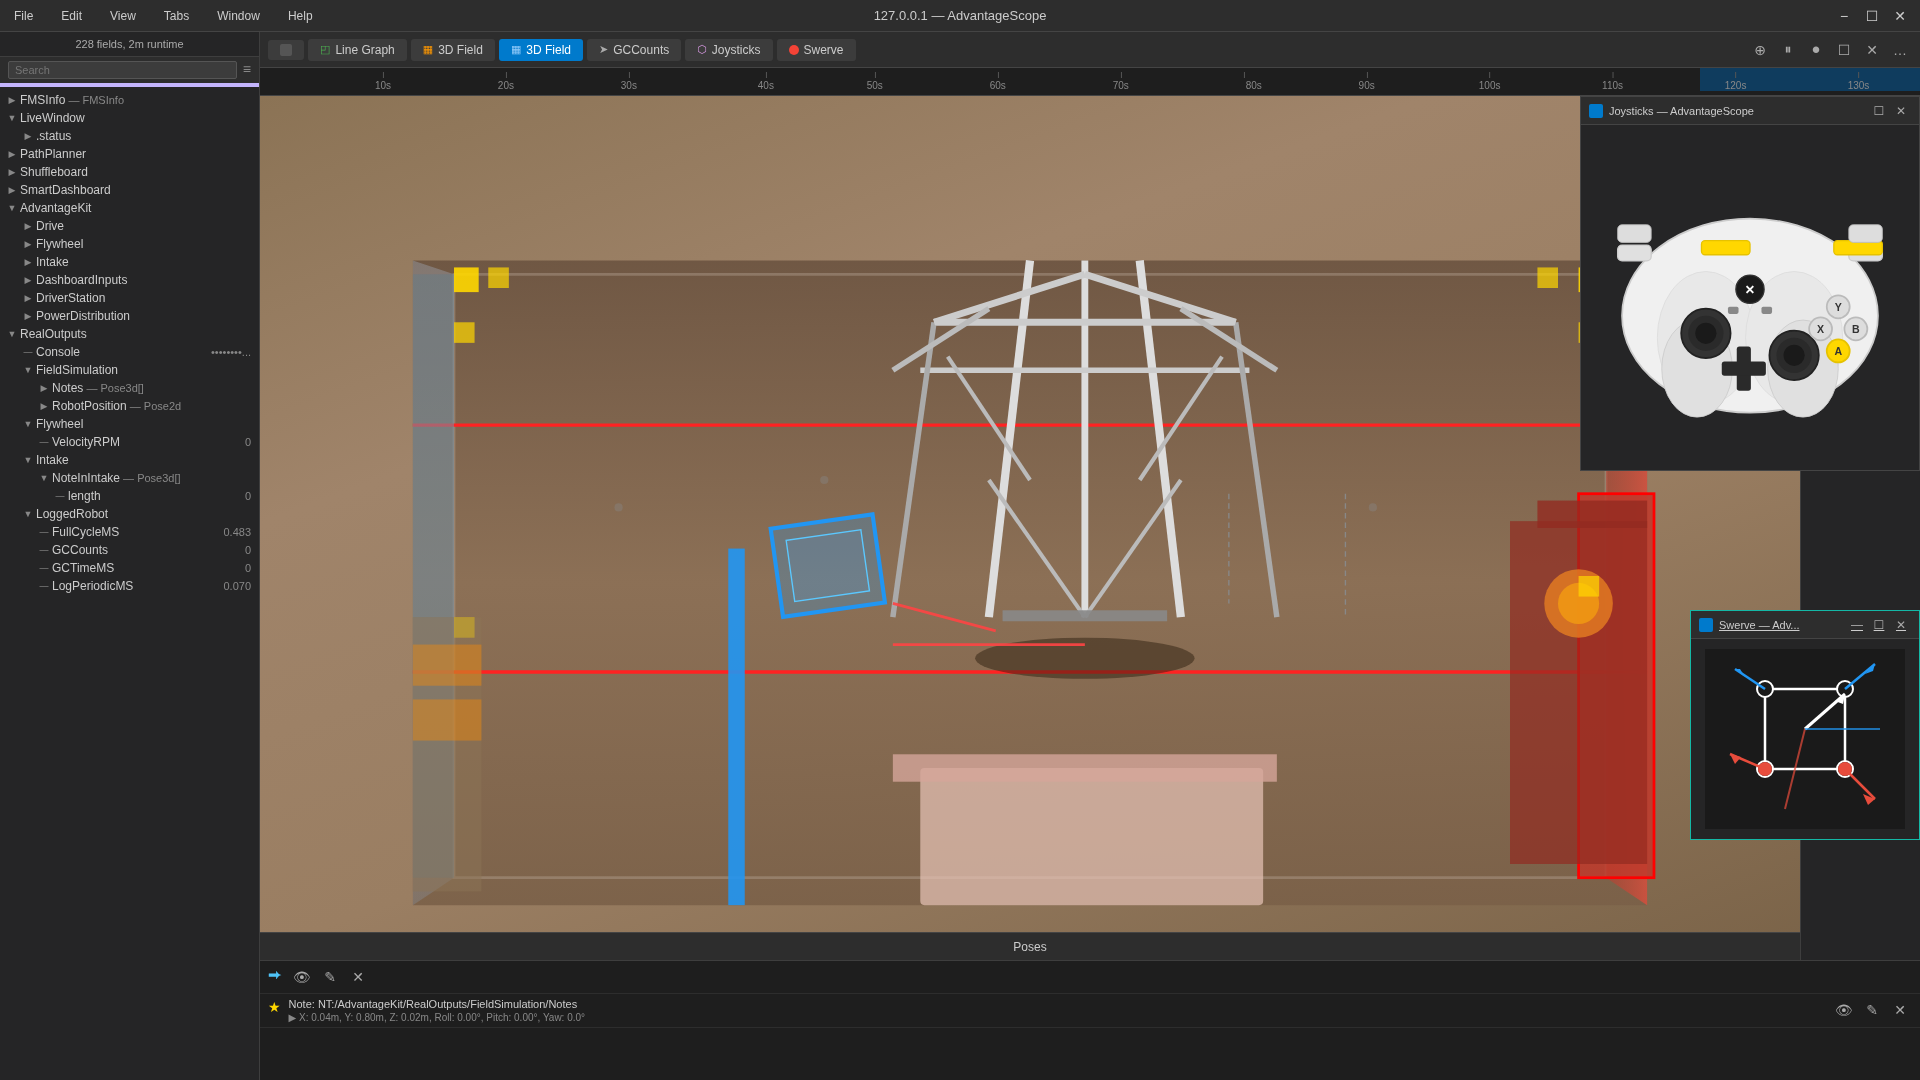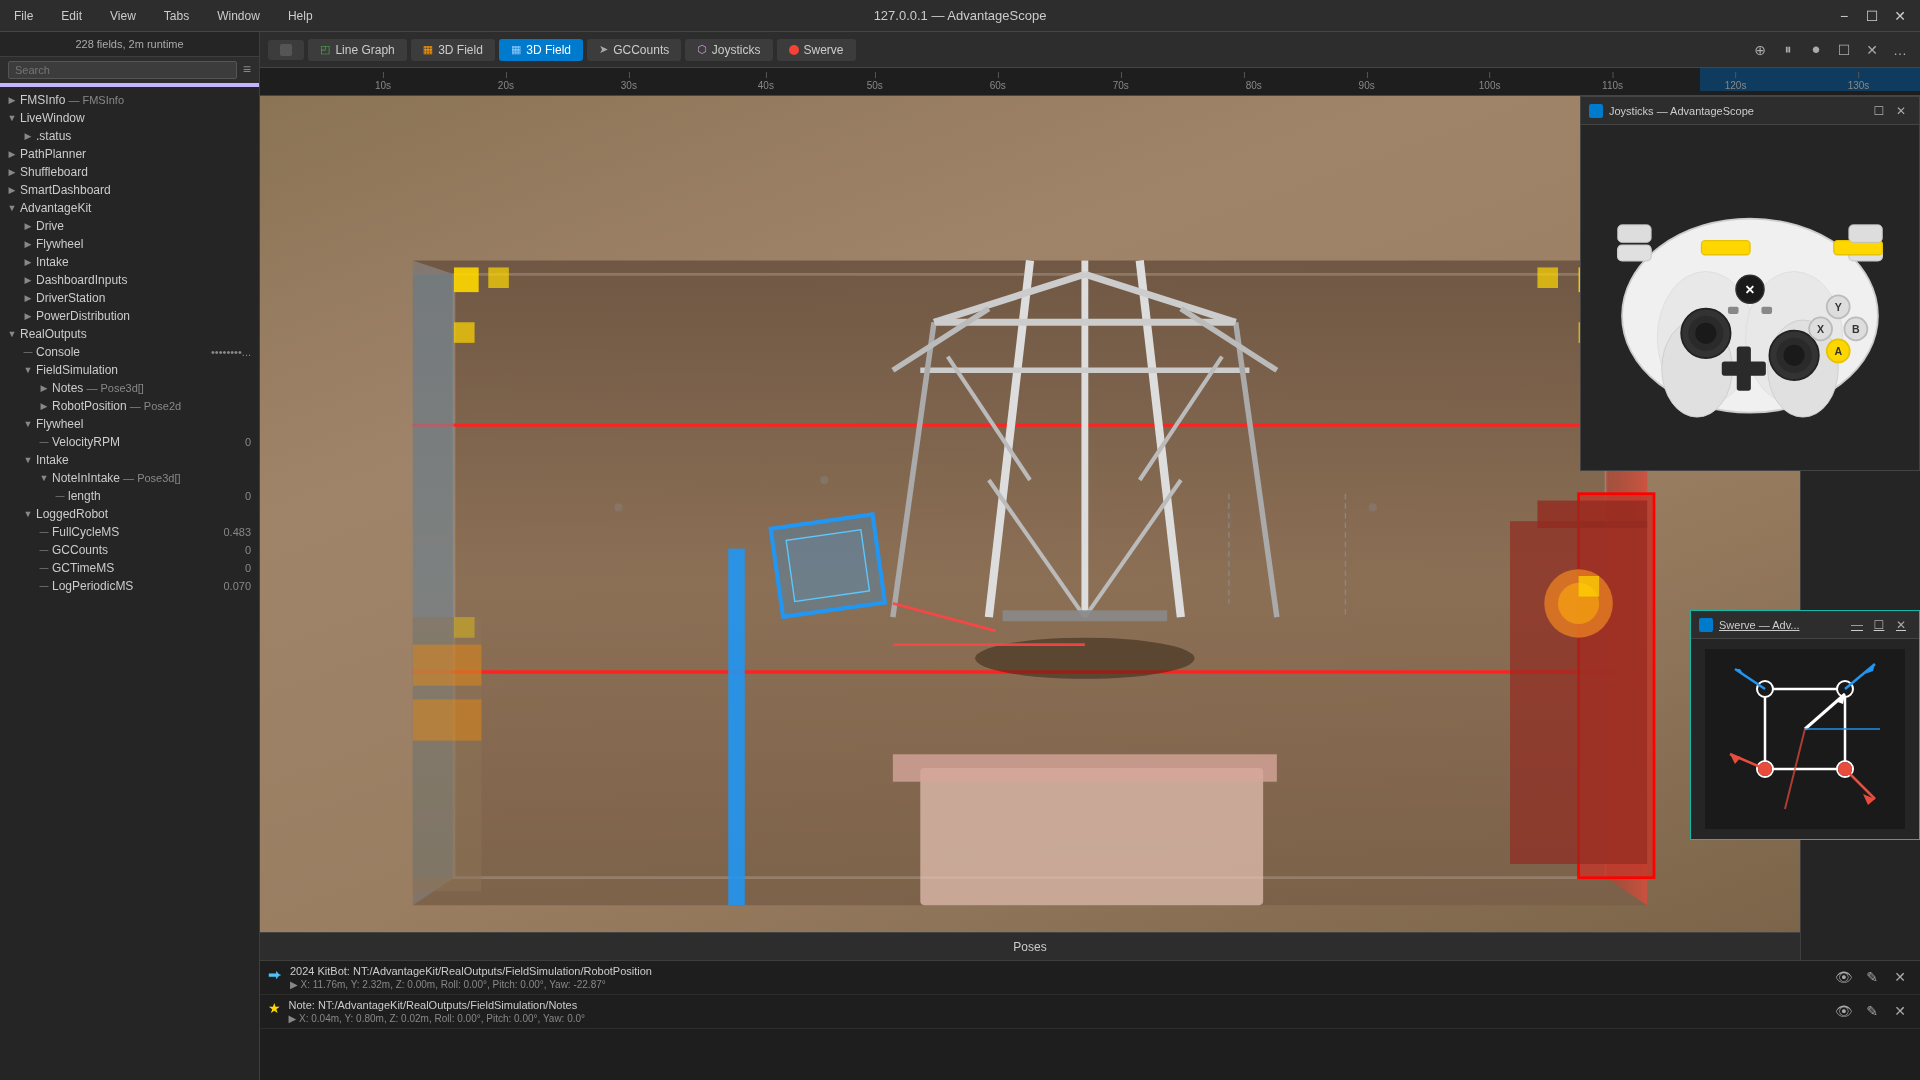--- a/index.html
+++ b/index.html
@@ -863,24 +863,20 @@
         </div>
         <div>
           <div class="right-section-label">XR</div>
         </div>
       </div>
     </div>
 
     <div id="bottom-panel">
       <div class="pose-row">
         <span class="pose-icon nav">⮕</span>
-        <div class="pose-text">
-          <div class="pose-title">2024 KitBot: NT:/AdvantageKit/RealOutputs/FieldSimulation/RobotPosition</div>
-          <div class="pose-sub">▶ X: 11.76m, Y: 2.32m, Z: 0.00m, Roll: 0.00°, Pitch: 0.00°, Yaw: -22.87°</div>
-        </div>
         <div class="pose-controls">
           <button class="icon-btn">👁</button>
           <button class="icon-btn">✎</button>
           <button class="icon-btn">✕</button>
         </div>
       </div>
       <div class="pose-row">
         <span class="pose-icon star">★</span>
         <div class="pose-text">
           <div class="pose-title">Note: NT:/AdvantageKit/RealOutputs/FieldSimulation/Notes</div>

